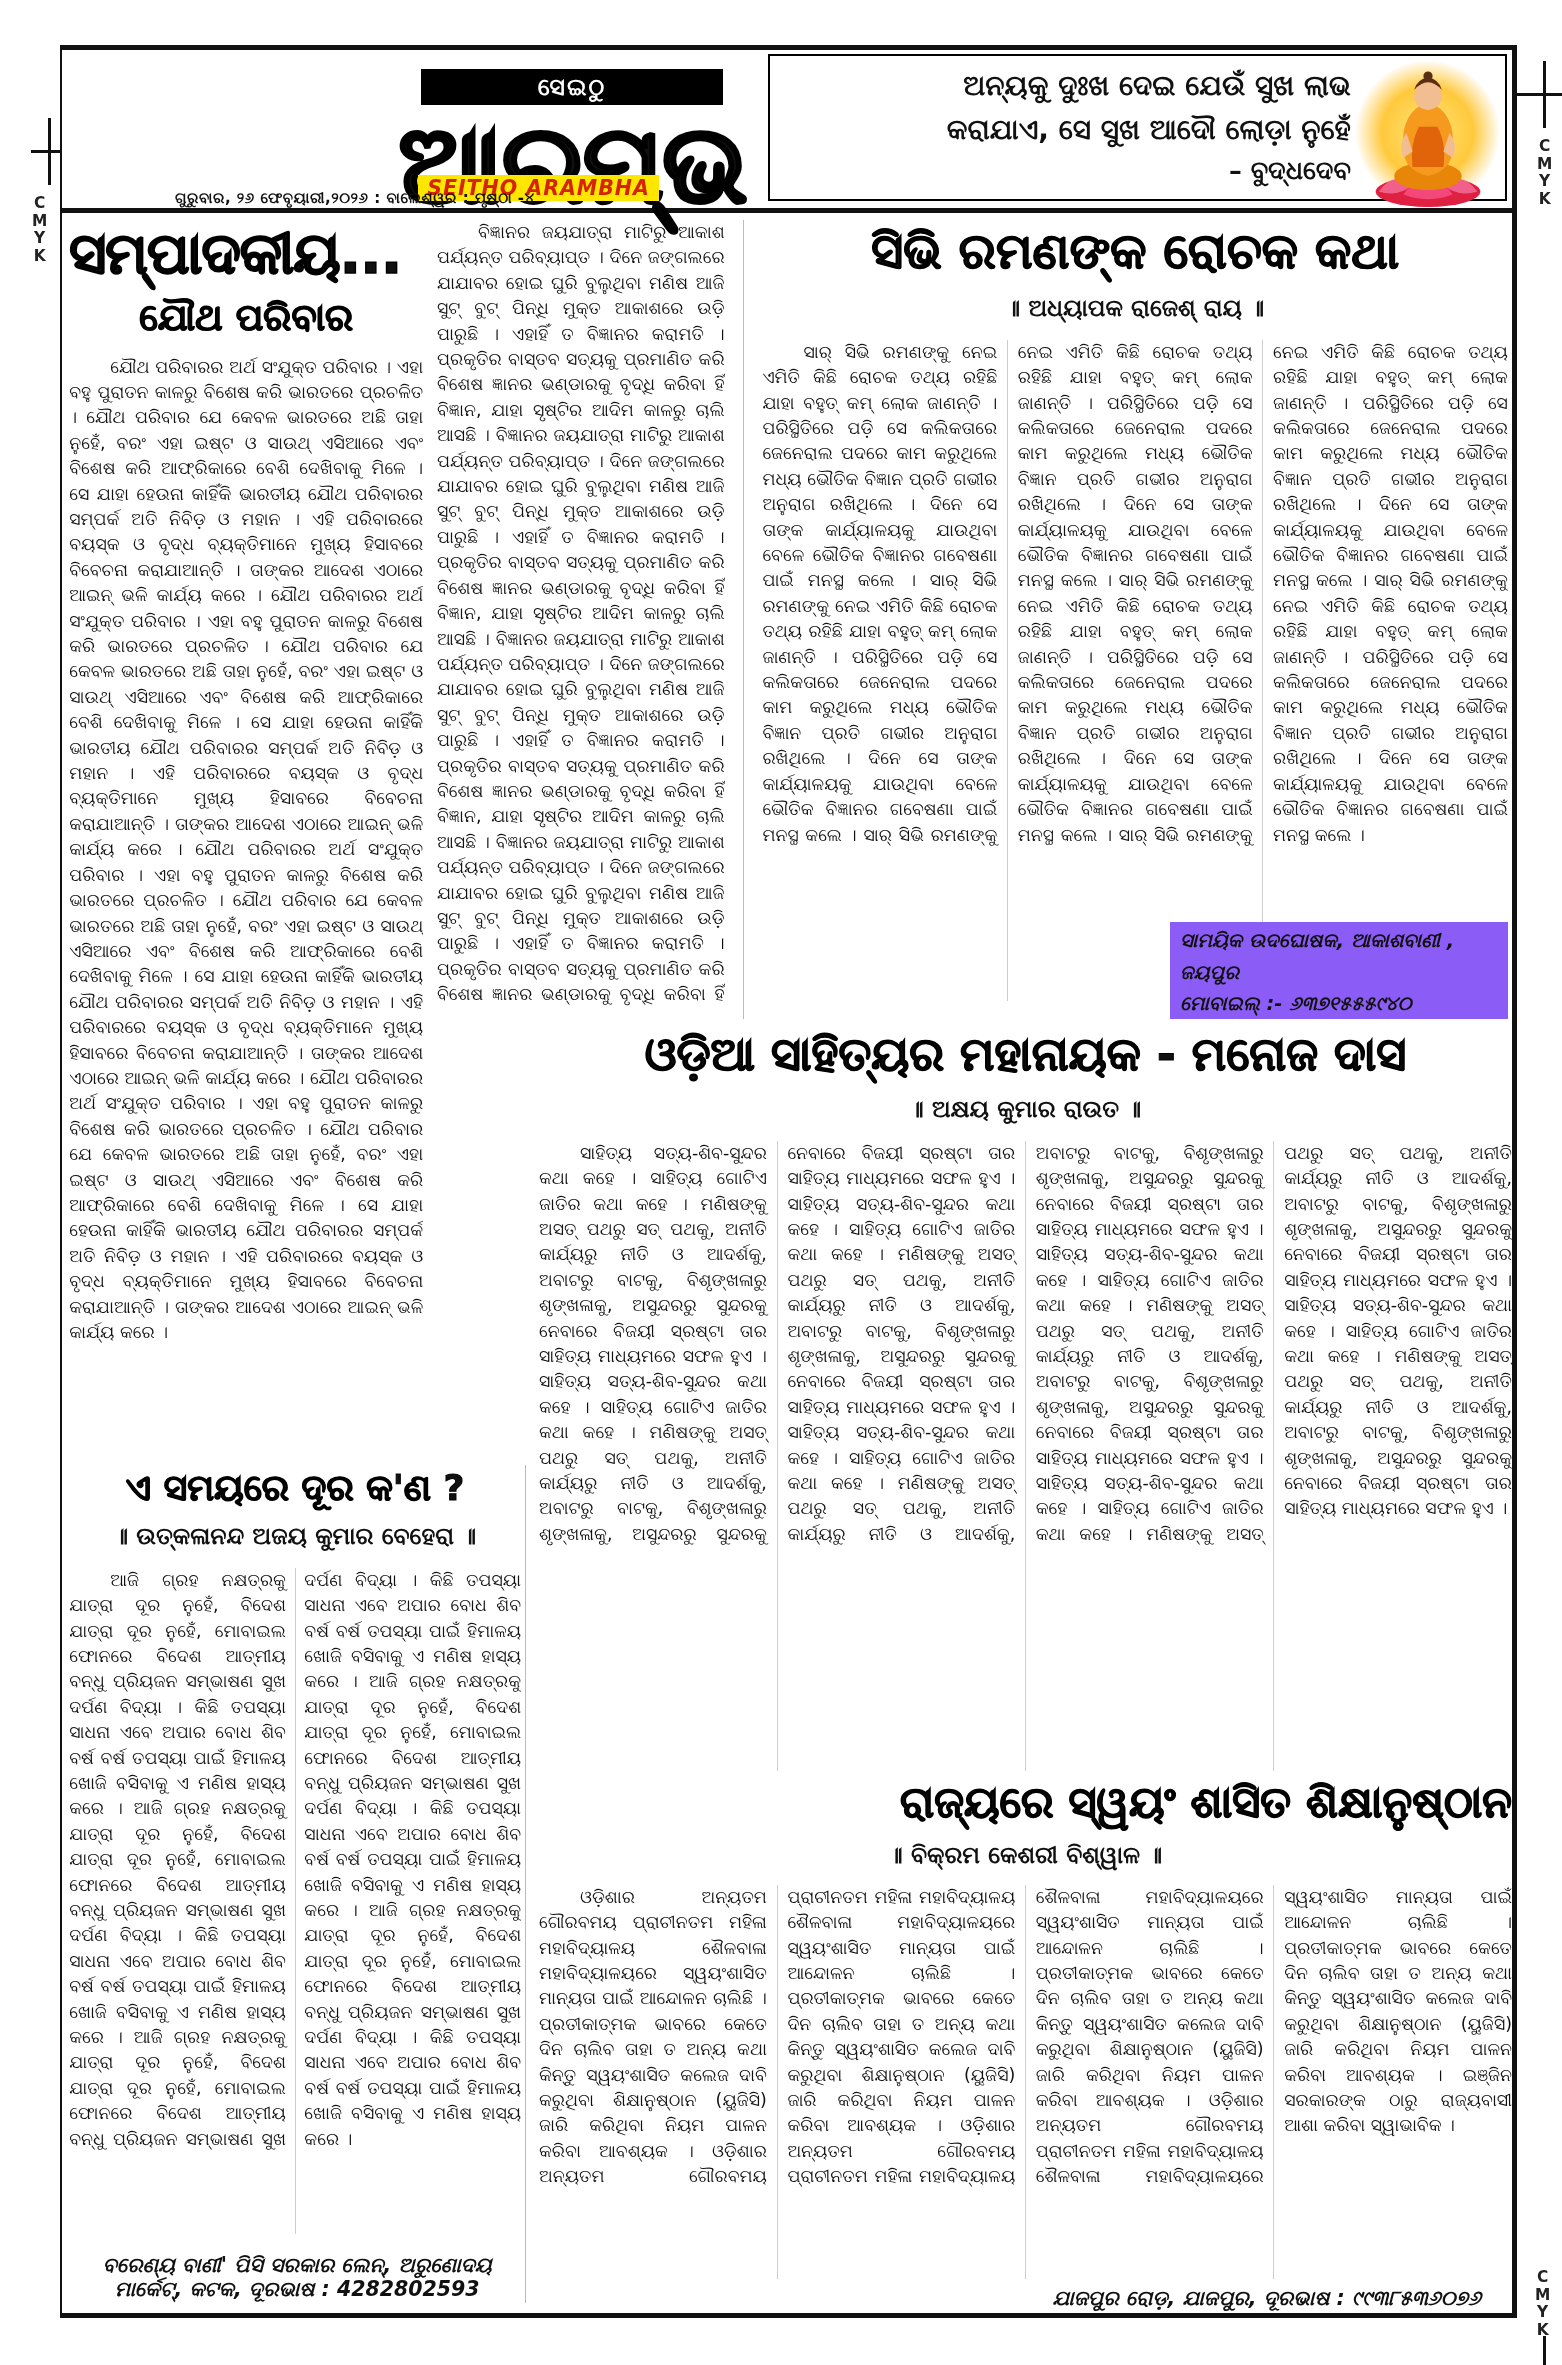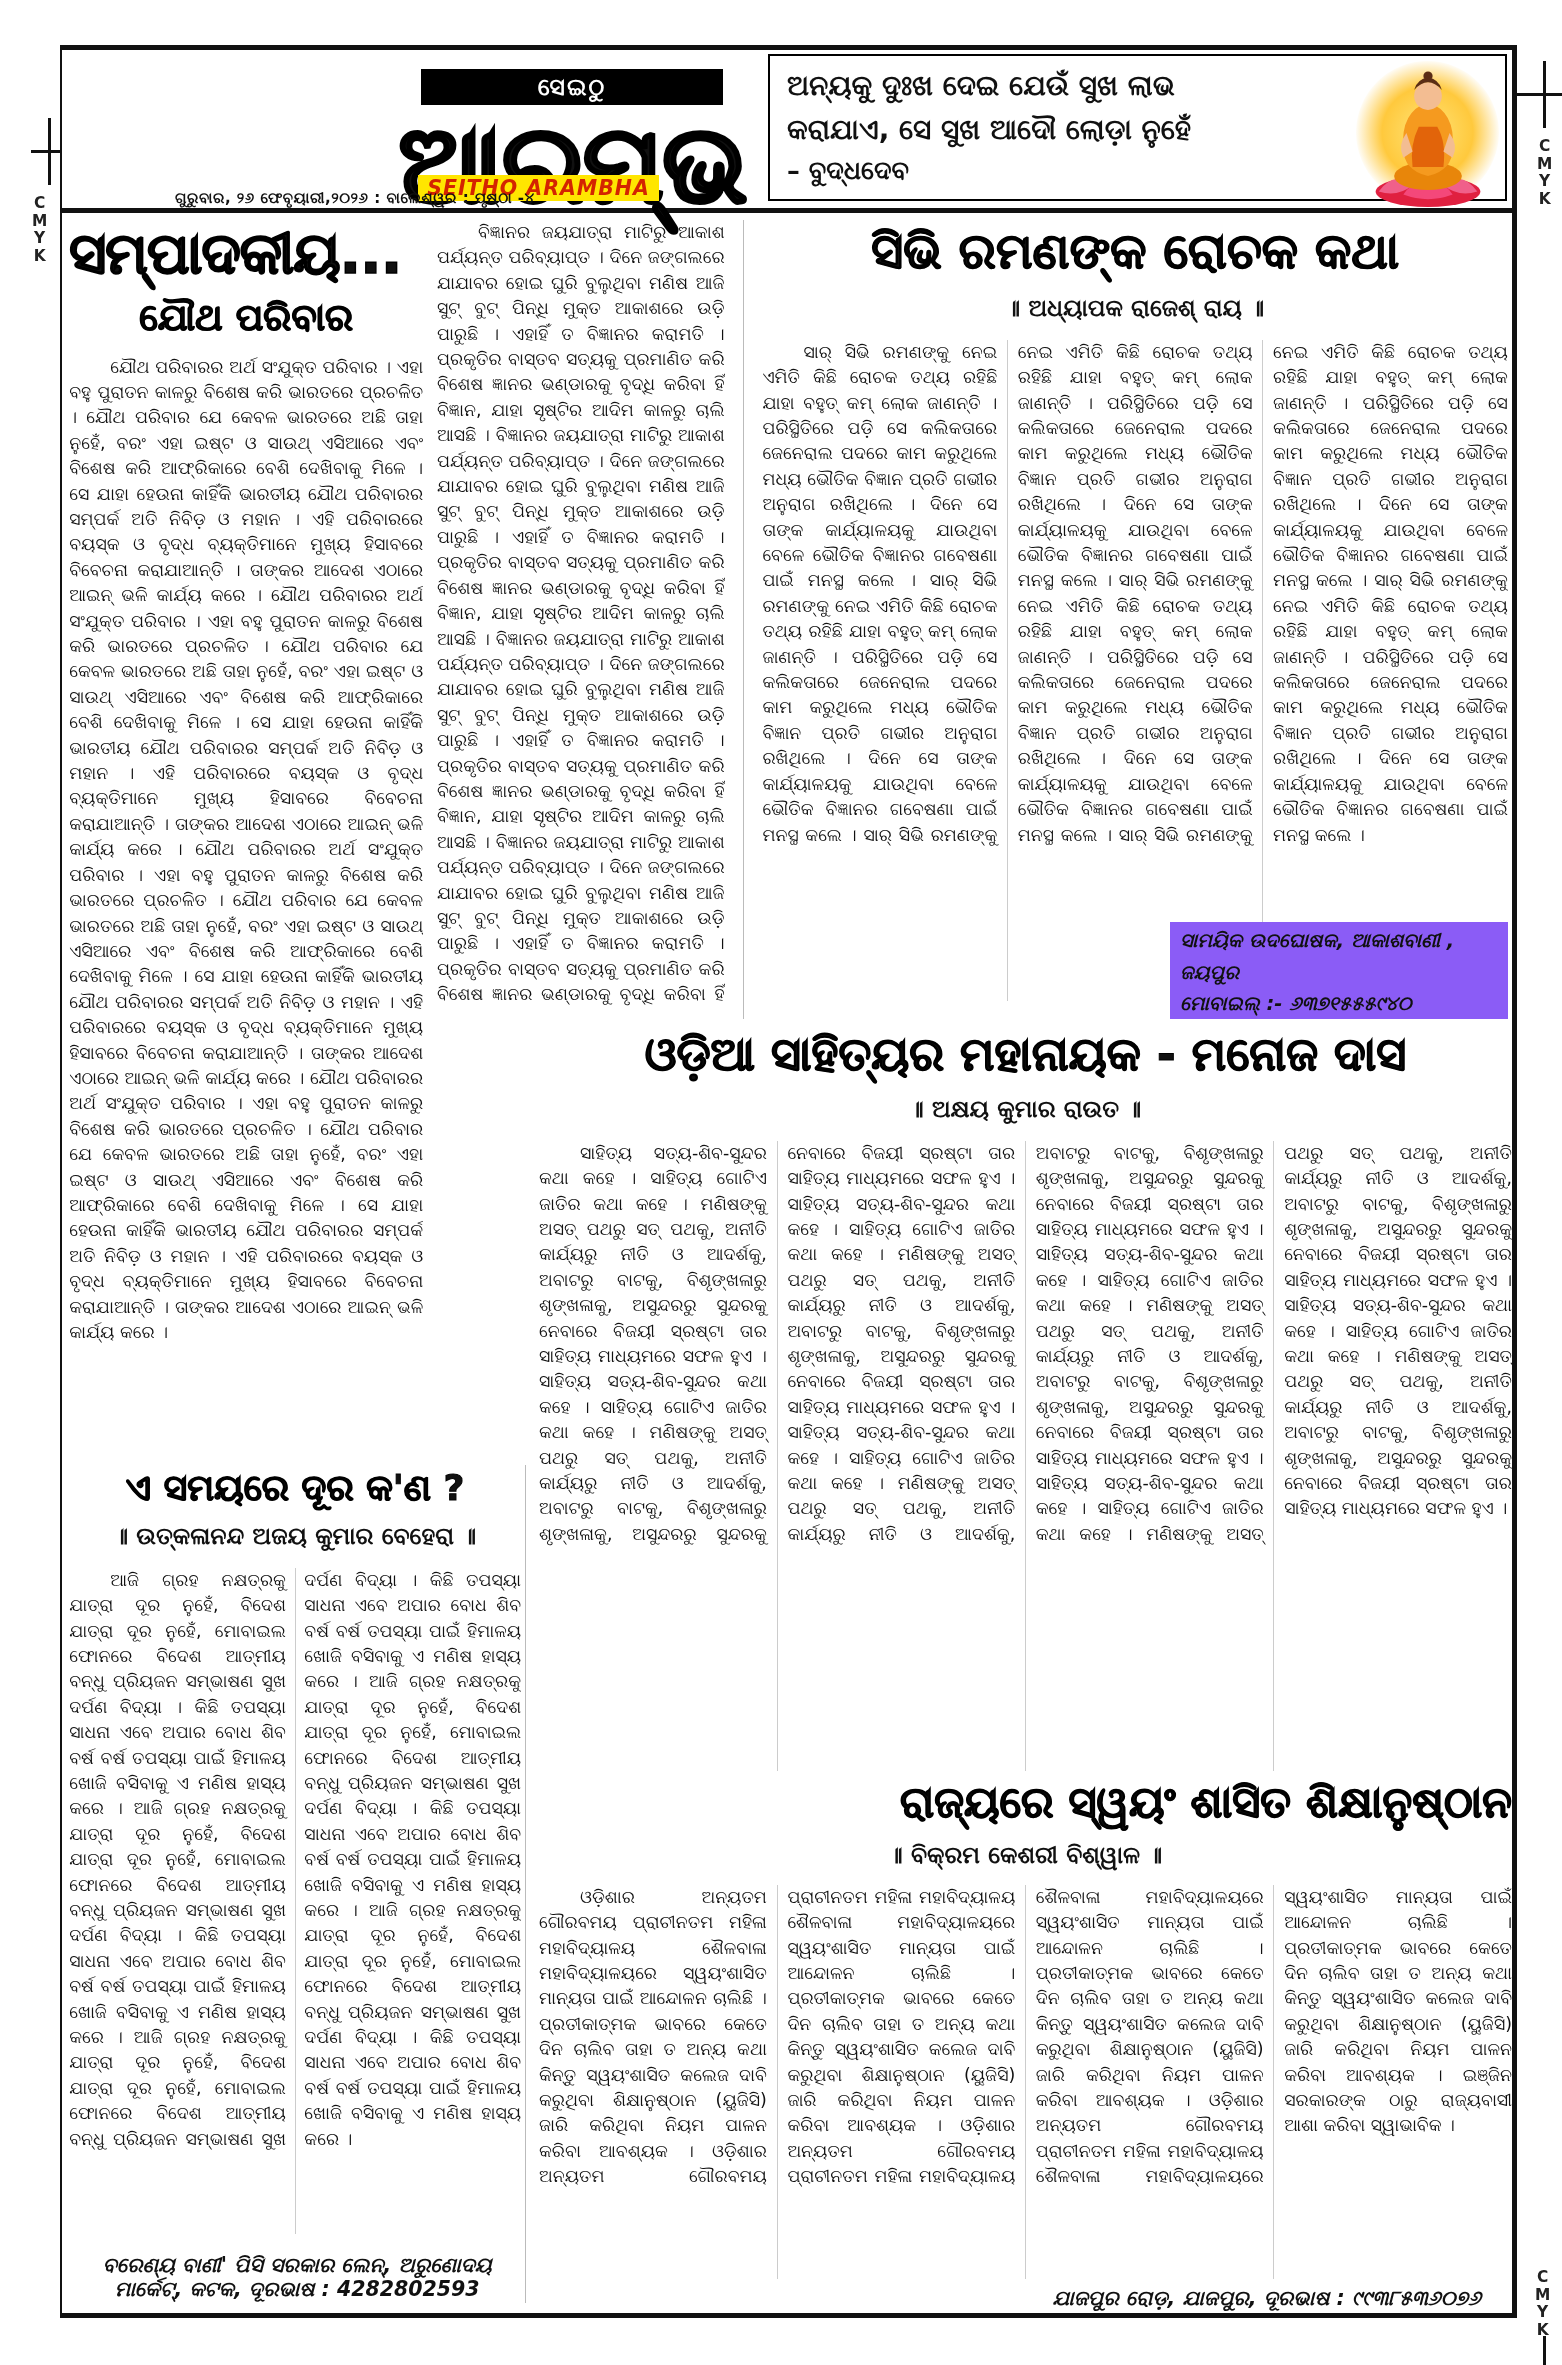--- a/index.html
+++ b/index.html
@@ -20,21 +20,21 @@
   .logo-wrap{position:absolute;left:328px;top:3.1px;width:364px;text-align:center;}
   .logo-bar{margin:16px 31px;background:#000;color:#fff;height:36px;line-height:36px;
             font-size:23.6px;font-weight:bold;letter-spacing:2px;}
   .logo-main{font-size:109px;line-height:0.92;font-weight:900;letter-spacing:-2px;
              -webkit-text-stroke:2.6px #000;margin-top:-6.1px;}
   .logo-tag{position:absolute;left:28px;top:122px;background:#ffe600;color:#d42400;
             font-size:20.5px;font-weight:900;font-style:italic;padding:1px 9.2px;letter-spacing:1px;}
   .dateline{position:absolute;left:113px;bottom:1px;font-size:15px;font-weight:bold;letter-spacing:0.5px;}
   .quote-box{position:absolute;left:706px;top:4.1px;right:5.1px;bottom:7.2px;border:2.6px solid #000;
              box-sizing:border-box;display:flex;align-items:center;}
-  .quote-text{flex:1;text-align:left;font-weight:bold;font-size:28px;line-height:1.55;padding-left:17px;}
+  .quote-text{flex:1;text-align:right;font-weight:bold;font-size:28px;line-height:1.55;padding-left:17px;}
   .quote-attrib{font-size:25.6px;font-weight:bold;}
   .buddha{width:154px;height:100%;position:relative;flex:0 0 154px;}
   
   .kicker{font-size:57px;font-weight:900;letter-spacing:-1px;-webkit-text-stroke:1.5px #000;}
   .headline{font-weight:900;text-align:center;-webkit-text-stroke:1px #000;}
   .byline{font-size:23.6px;font-weight:bold;text-align:center;margin-top:13.3px;}
   .bodytxt{font-size:17.4px;line-height:1.46;text-align:justify;text-indent:41px;overflow:hidden;}
   .sig{font-size:19.5px;font-weight:bold;font-style:italic;text-align:left;line-height:1.6;background:#8b5cf6;padding:3.1px 0 0 10.2px;}
   .footerline{font-size:20.5px;font-weight:bold;font-style:italic;text-align:center;background:#fff;}
   

